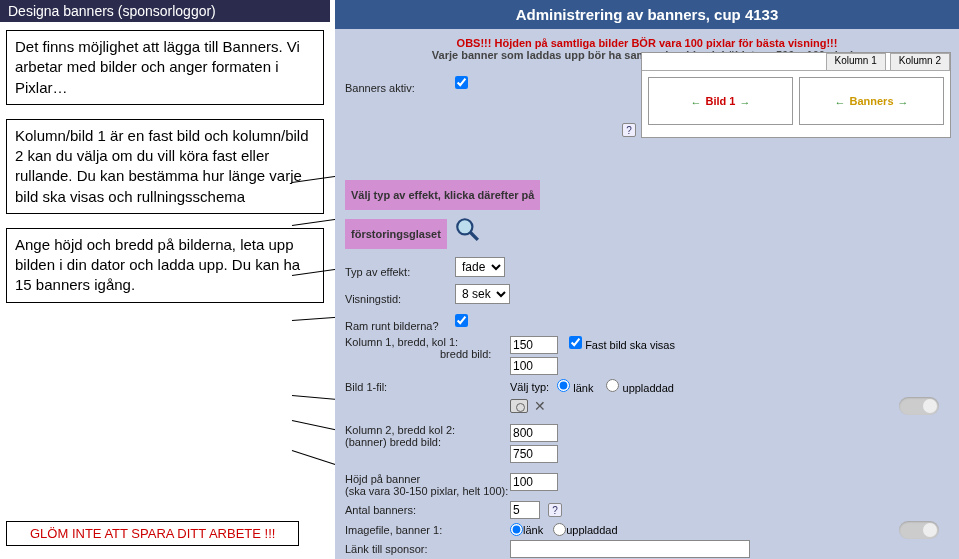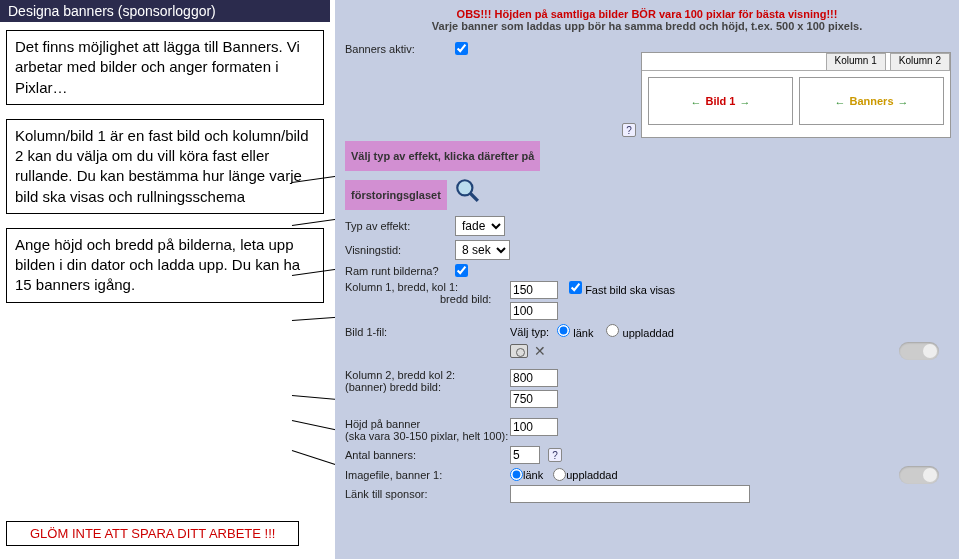--- a/index.html
+++ b/index.html
@@ -66,21 +66,21 @@
     padding: 8px 10px 2px 10px;
     font-size: 11px;
     text-align: center;
   }
   .warn-line1 { color: #c00; font-weight: bold; }
   .warn-line2 { color: #444; font-weight: bold; }
   .form-area {
     padding: 4px 10px;
   }
   .row { display: flex; align-items: center; margin: 4px 0; font-size: 11px; }
-  .row label.main { width: 110px; color: #222; }
+  .row label.main { width: 110px; color: #222; margin-top: 11px; }
   .row label.wide { width: 165px; color: #222; }
   .preview-box {
     position: absolute;
     right: 8px;
     top: 52px;
     width: 310px;
     height: 86px;
     background: #fff;
     border: 1px solid #999;
   }
@@ -151,20 +151,21 @@
 
 <div class="line-pointer" style="left:292px; top:182px; width:70px; transform:rotate(-8deg); transform-origin:left;"></div>
 <div class="line-pointer" style="left:292px; top:225px; width:70px; transform:rotate(-8deg); transform-origin:left;"></div>
 <div class="line-pointer" style="left:292px; top:275px; width:70px; transform:rotate(-8deg); transform-origin:left;"></div>
 <div class="line-pointer" style="left:292px; top:320px; width:70px; transform:rotate(-4deg); transform-origin:left;"></div>
 <div class="line-pointer" style="left:292px; top:395px; width:120px; transform:rotate(5deg); transform-origin:left;"></div>
 <div class="line-pointer" style="left:292px; top:420px; width:120px; transform:rotate(12deg); transform-origin:left;"></div>
 <div class="line-pointer" style="left:292px; top:450px; width:120px; transform:rotate(18deg); transform-origin:left;"></div>
 
 <div class="right-col">
+  <div class="admin-header">Administrering av banners, cup 4133</div>
 
   <div class="warn">
     <div class="warn-line1">OBS!!! Höjden på samtliga bilder BÖR vara 100 pixlar för bästa visning!!!</div>
     <div class="warn-line2">Varje banner som laddas upp bör ha samma bredd och höjd, t.ex. 500 x 100 pixels.</div>
   </div>
 
   <div class="form-area">
 
     <div class="row">
       <label class="main">Banners aktiv:</label>

